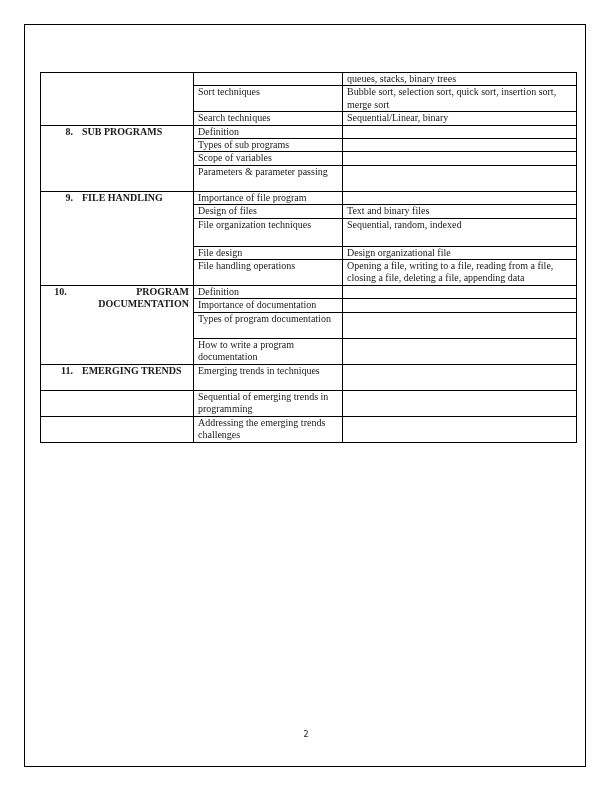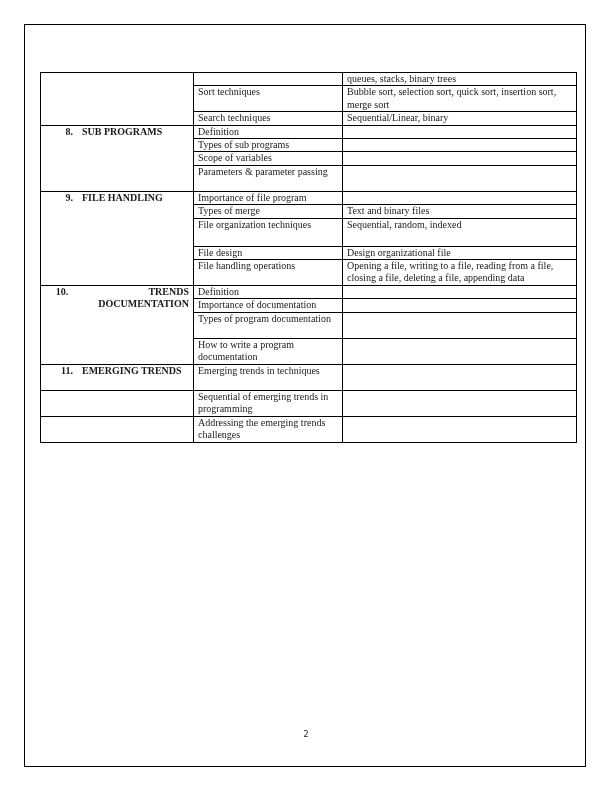--- a/index.html
+++ b/index.html
@@ -128,41 +128,41 @@
       <td rowspan="5" class="topic-cell">
         <div class="topic-inner">
           <span class="topic-num">9.</span>
           <span class="topic-label">FILE HANDLING</span>
         </div>
       </td>
       <td>Importance of file program</td>
       <td></td>
     </tr>
     <tr style="height:13px;">
-      <td>Types of merge</td>
+      <td>Design of files</td>
       <td>Text and binary files</td>
     </tr>
     <tr style="height:28px;">
       <td>File organization techniques</td>
       <td>Sequential, random, indexed</td>
     </tr>
     <tr style="height:13px;">
       <td>File design</td>
       <td>Design organizational file</td>
     </tr>
     <tr style="height:26px;">
       <td>File handling operations</td>
       <td>Opening a file, writing to a file, reading from a file, closing a file, deleting a file, appending data</td>
     </tr>
 
     <tr style="height:13px;">
       <td rowspan="4" class="topic-cell">
         <div class="topic-inner">
           <span class="topic-num">10.</span>
-          <span class="topic-label">TRENDS DOCUMENTATION</span>
+          <span class="topic-label">PROGRAM DOCUMENTATION</span>
         </div>
       </td>
       <td>Definition</td>
       <td></td>
     </tr>
     <tr style="height:13px;">
       <td>Importance of documentation</td>
       <td></td>
     </tr>
     <tr style="height:26px;">

